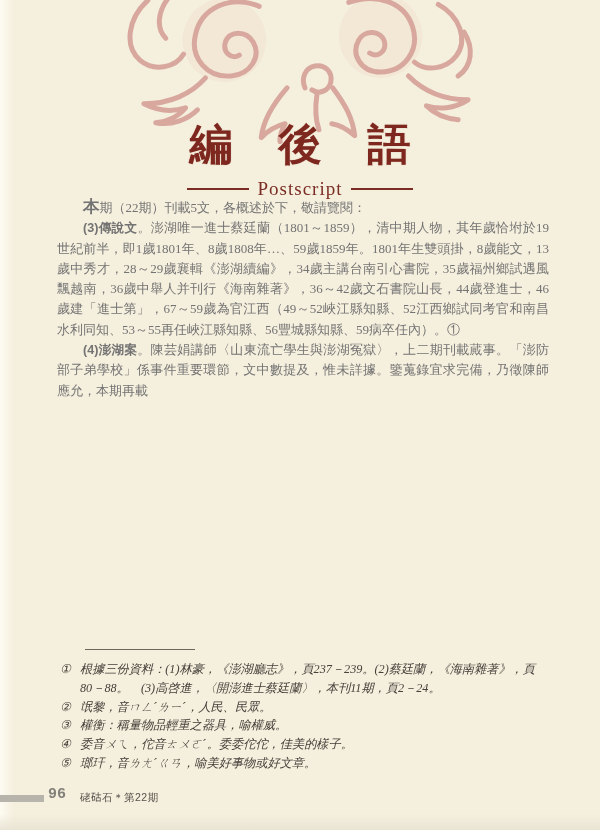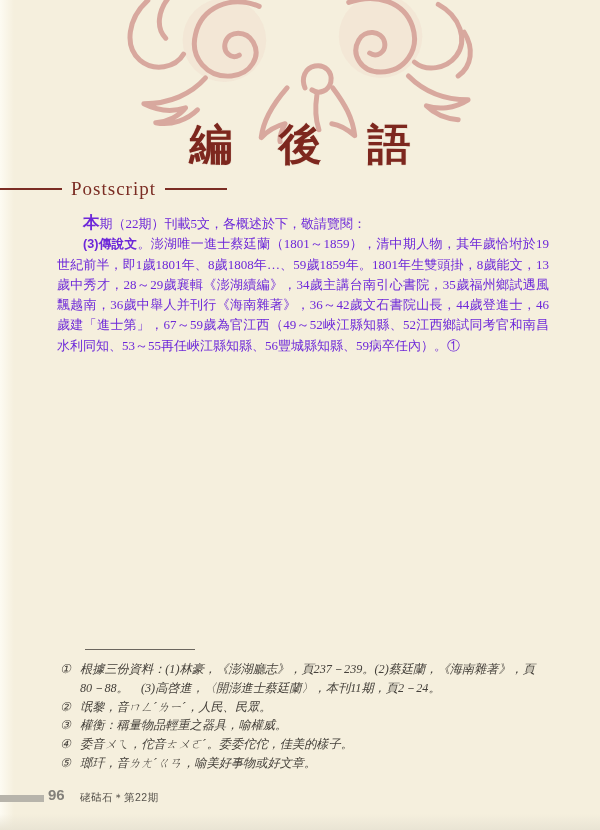--- a/index.html
+++ b/index.html
@@ -21,28 +21,28 @@
   .ornament{position:absolute;left:110px;top:-6px;width:378px;height:150px;}
   .title-row{
     position:absolute;top:116px;left:0;width:100%;
     display:flex;justify-content:center;gap:46px;
     color:#7d271e;font-weight:bold;font-size:43px;
     font-family:"DejaVu Serif",serif;
     text-shadow:0 0 1px rgba(125,39,30,.4);
   }
   .subtitle-row{
     position:absolute;top:178px;left:0;width:100%;
-    display:flex;justify-content:flex-start;align-items:center;gap:9px;
+    display:flex;justify-content:center;align-items:center;gap:9px;
     color:#7b2d24;font-size:19px;letter-spacing:1px;
     font-family:"Liberation Serif",serif;
   }
   .dash{display:inline-block;width:62px;height:2px;background:#7b2d24;}
   .body-text{
-    position:absolute;top:212px;left:57px;width:492px;
-    font-size:13px;line-height:20.3px;color:#6d28d9;
+    position:absolute;top:196px;left:57px;width:492px;
+    font-size:13px;line-height:20.3px;color:#737373;
     text-align:justify;
   }
   .body-text p{margin:0;text-indent:2em;}
   .lbl{font-weight:700;font-family:"Liberation Sans",sans-serif;font-size:12.6px;}
   .lead{font-weight:700;font-size:16.5px;font-family:"Liberation Sans",sans-serif;}
   .fn-divider{
     position:absolute;top:649px;left:85px;width:110px;height:0;
     border-top:1.6px solid #6b665e;
   }
   .footnotes{
@@ -52,21 +52,21 @@
   .fn-row{display:flex;}
   .fn-marker{flex:0 0 20px;}
   .fn-text{flex:1;}
   .fn-line2{display:block;}
   .fn-line2:empty{display:none;}
   .footer-bar{
     position:absolute;left:0;top:795px;width:44px;height:7px;background:#b7b4ab;
   }
   .footer-num{
     position:absolute;left:48px;top:786px;
-    font-family:Liberation Sans, sans-serif;font-weight:bold;
+    font-family:Liberation Mono, monospace;font-weight:bold;
     font-size:15px;color:#83807a;font-style:normal;
   }
   .footer-journal{
     position:absolute;left:80px;top:791px;
     font-family:"Liberation Sans",sans-serif;
     font-size:10.5px;color:#56524b;letter-spacing:.5px;
   }
 </style>
 </head>
 <body>
@@ -100,20 +100,21 @@
 
   <div class="subtitle-row">
     <span class="dash"></span>
     <span>Postscript</span>
     <span class="dash"></span>
   </div>
 
   <div class="body-text">
     <p><b class="lead">本</b><span>期（22期）刊載5文，各概述於下，敬請覽閱：</span></p>
     <p><b class="lbl">(3)傳說文</b><span>。澎湖唯一進士蔡廷蘭（1801～1859），清中期人物，其年歲恰坿於19世紀前半，即1歲1801年、8歲1808年…、59歲1859年。1801年生雙頭掛，8歲能文，13歲中秀才，28～29歲襄輯《澎湖續編》，34歲主講台南引心書院，35歲福州鄉試遇風飄越南，36歲中舉人并刊行《海南雜著》，36～42歲文石書院山長，44歲登進士，46歲建「進士第」，67～59歲為官江西（49～52峽江縣知縣、52江西鄉試同考官和南昌水利同知、53～55再任峽江縣知縣、56豐城縣知縣、59病卒任內）。①</span></p>
+    <p><b class="lbl">(4)澎湖案</b><span>。陳芸娟講師〈山東流亡學生與澎湖冤獄〉，上二期刊載蕆事。「澎防部子弟學校」係事件重要環節，文中數提及，惟未詳據。鑒蒐錄宜求完備，乃徵陳師應允，本期再載</span></p>
   </div>
 
   <div class="fn-divider"></div>
 
   <div class="footnotes">
     <div class="fn-row">
       <span class="fn-marker">①</span>
       <span class="fn-text"><span>根據三份資料：(1)林豪，《澎湖廳志》，頁237－239。(2)蔡廷蘭，《海南雜著》，頁</span><span class="fn-line2">80－88。　(3)高啓進，〈開澎進士蔡廷蘭〉，本刊11期，頁2－24。</span></span>
     </div>
     <div class="fn-row">

